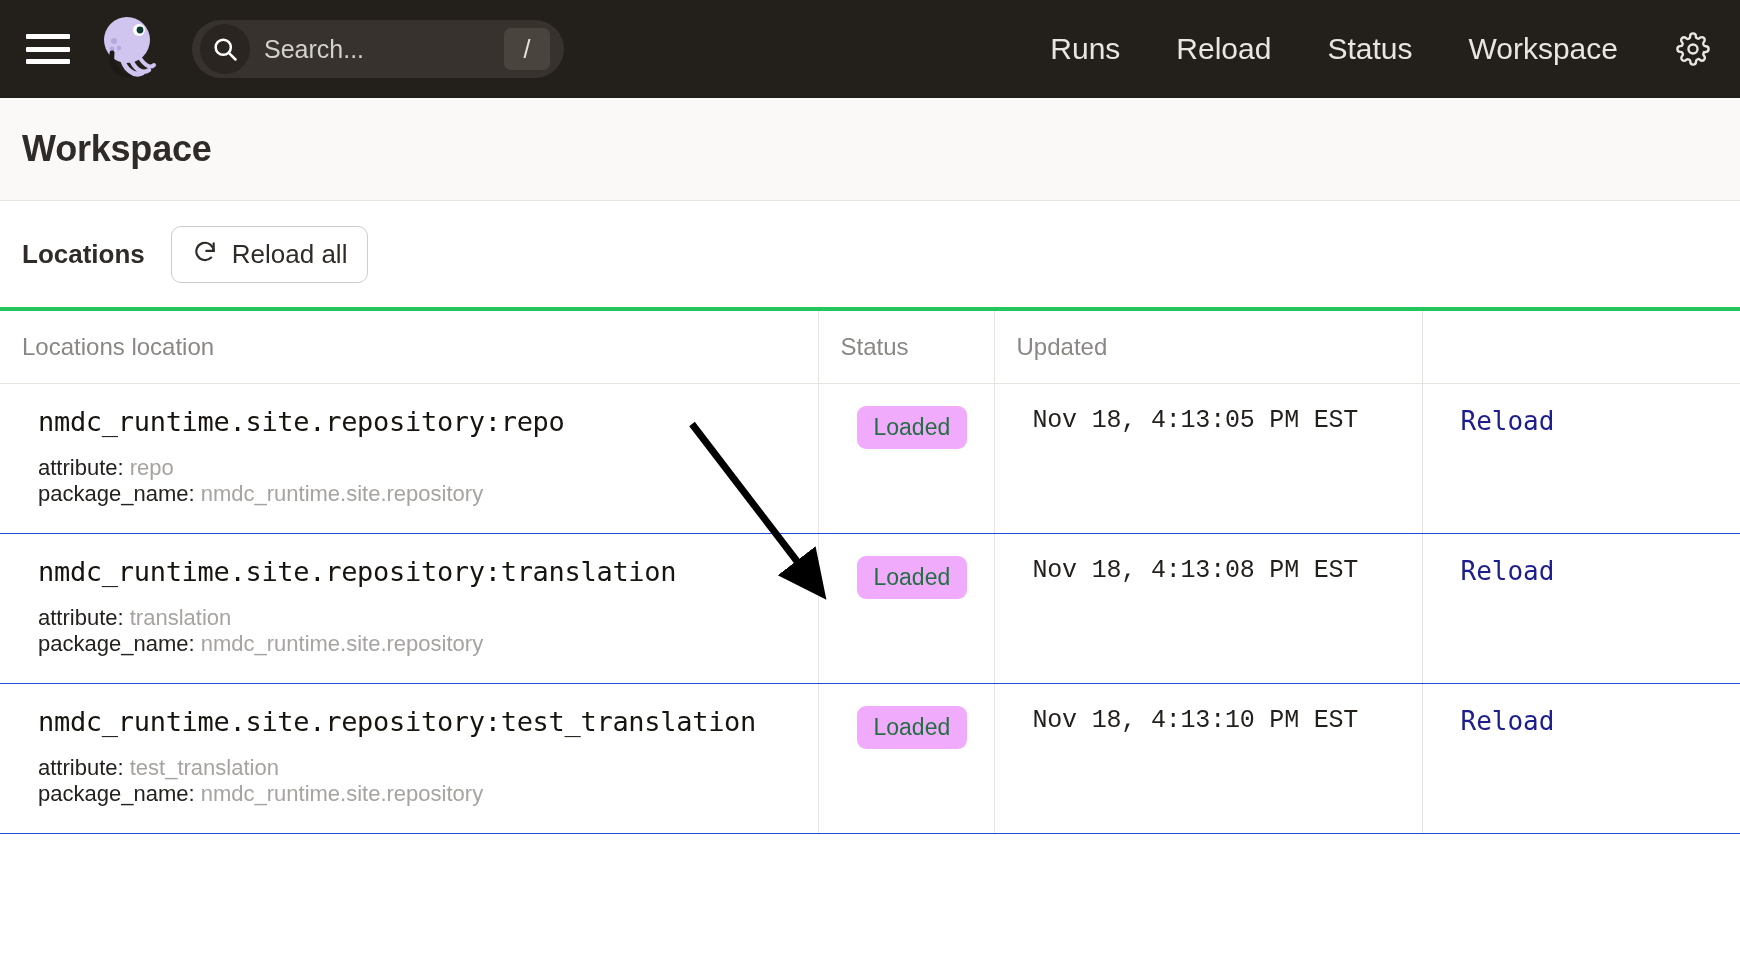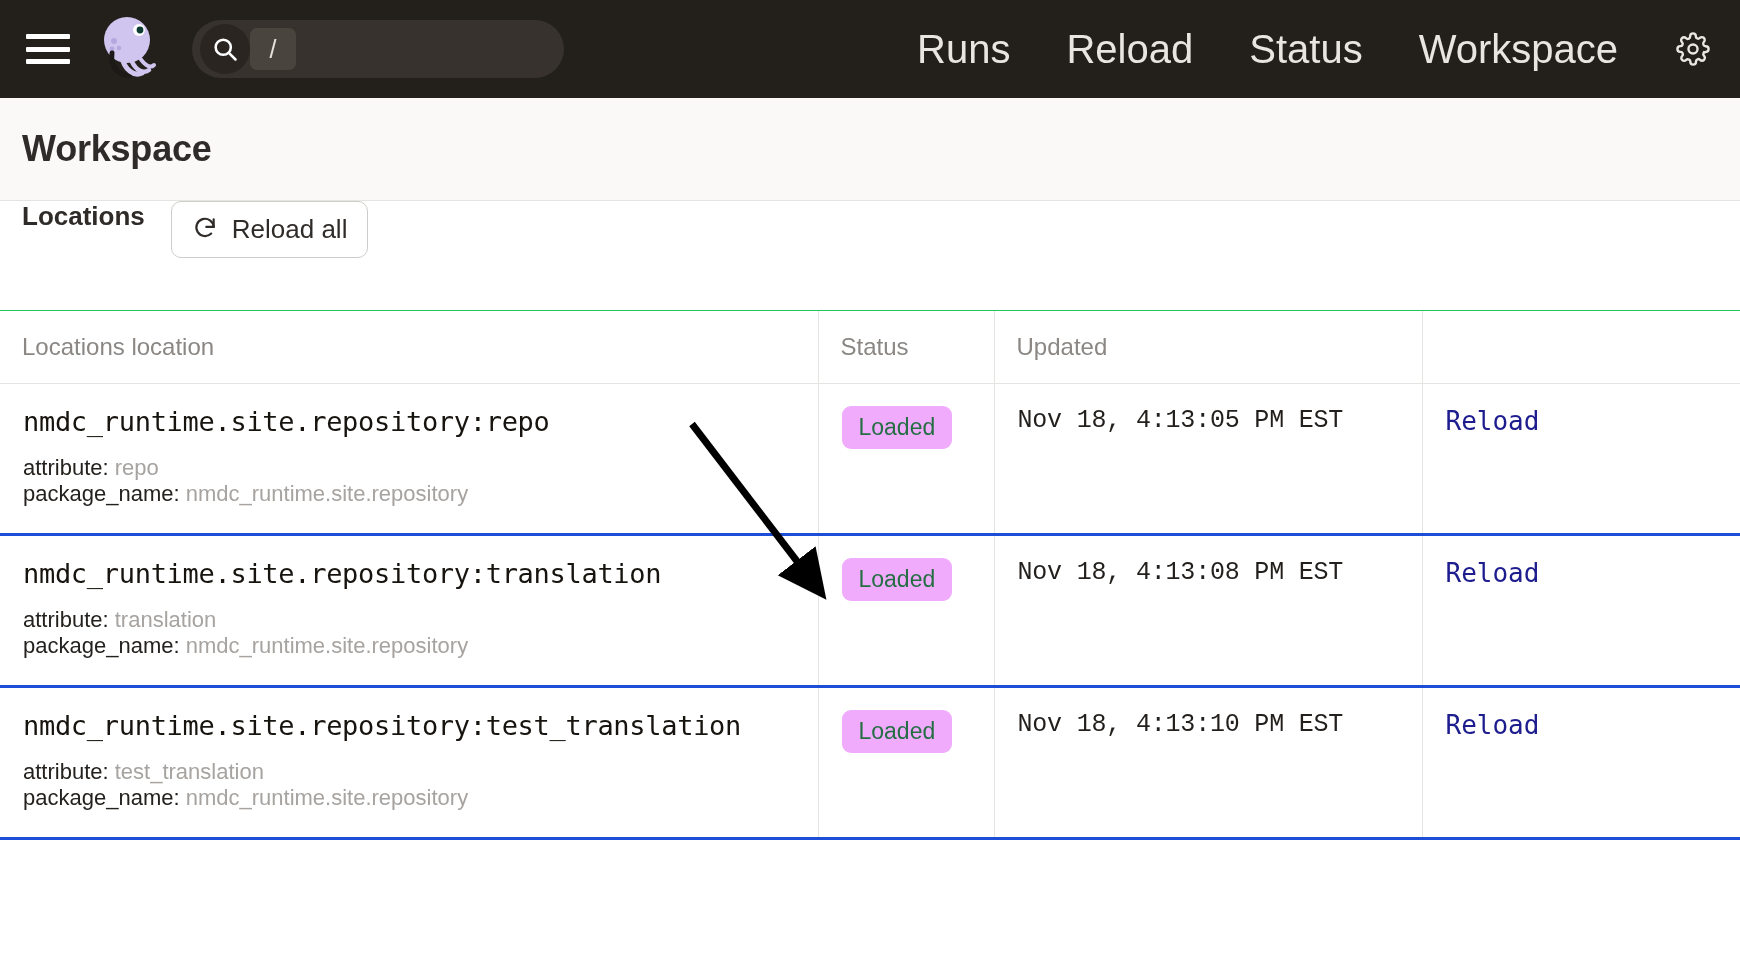--- a/index.html
+++ b/index.html
@@ -67,21 +67,21 @@
     margin-right: 6px;
     flex: 0 0 auto;
   }
   .nav-right {
     margin-left: auto;
     display: flex; align-items: center;
     gap: 0px;
   }
   .nav-link {
     color: #e9e6e1;
-    font-size: 40px;
+    font-size: 30px;
     padding: 0 28px;
     text-decoration: none;
     white-space: nowrap;
   }
   .gear {
     margin-left: 30px;
     margin-right: 4px;
     display: flex; align-items: center;
     cursor: pointer;
   }
@@ -98,23 +98,23 @@
     font-size: 36px;
     font-weight: bold;
     color: #2f2b28;
     letter-spacing: -0.2px;
   }
 
   
   .toolbar {
     height: 110px;
     background: #ffffff;
-    display: flex; 
+    display: flex; align-items: center;
     padding: 0 22px;
-    border-bottom: 1px solid #22c55e;
+    border-bottom: 4px solid #22c55e;
   }
   .toolbar-label {
     font-size: 26px;
     font-weight: bold;
     color: #2f2b28;
     margin-right: 26px;
   }
   .reload-all-btn {
     height: 57px;
     border: 1px solid #cfcdca;
@@ -139,22 +139,22 @@
   table.locations th {
     text-align: left;
     font-weight: normal;
     font-size: 24px;
     color: #8a8784;
     padding: 22px 22px;
     border-bottom: 1px solid #e6e4e1;
     vertical-align: middle;
   }
   table.locations td {
-    padding: 22px 22px 26px 23px;
-    border-bottom: 3px solid #1d4ed8;
+    padding: 22px 22px 26px 38px;
+    border-bottom: 1px solid #1d4ed8;
     vertical-align: top;
   }
   .col-repo { width: 818px; }
   .col-status { width: 176px; border-left: 1px solid #e6e4e1; }
   .col-updated { width: 428px; border-left: 1px solid #e6e4e1; }
   .col-action { width: auto; border-left: 1px solid #e6e4e1; }
 
   .repo-name {
     font-family: "DejaVu Sans Mono", "Liberation Mono", monospace;
     font-size: 27px;
@@ -231,20 +231,21 @@
       </svg>
     </div>
 
     <div class="search">
       <div class="search-circle">
         <svg width="28" height="28" viewBox="0 0 24 24" fill="none" stroke="#ffffff" stroke-width="2.2" stroke-linecap="round">
           <circle cx="10.5" cy="10.5" r="6.5"></circle>
           <line x1="15.5" y1="15.5" x2="21" y2="21"></line>
         </svg>
       </div>
+      <div class="search-placeholder">Search...</div>
       <div class="slash-key">/</div>
     </div>
 
     <div class="nav-right">
       <a class="nav-link" href="#">Runs</a>
       <a class="nav-link" href="#">Reload</a>
       <a class="nav-link" href="#">Status</a>
       <a class="nav-link" href="#">Workspace</a>
       <div class="gear">
         <svg width="34" height="34" viewBox="0 0 24 24" fill="none" stroke="#e9e6e1" stroke-width="1.7">

